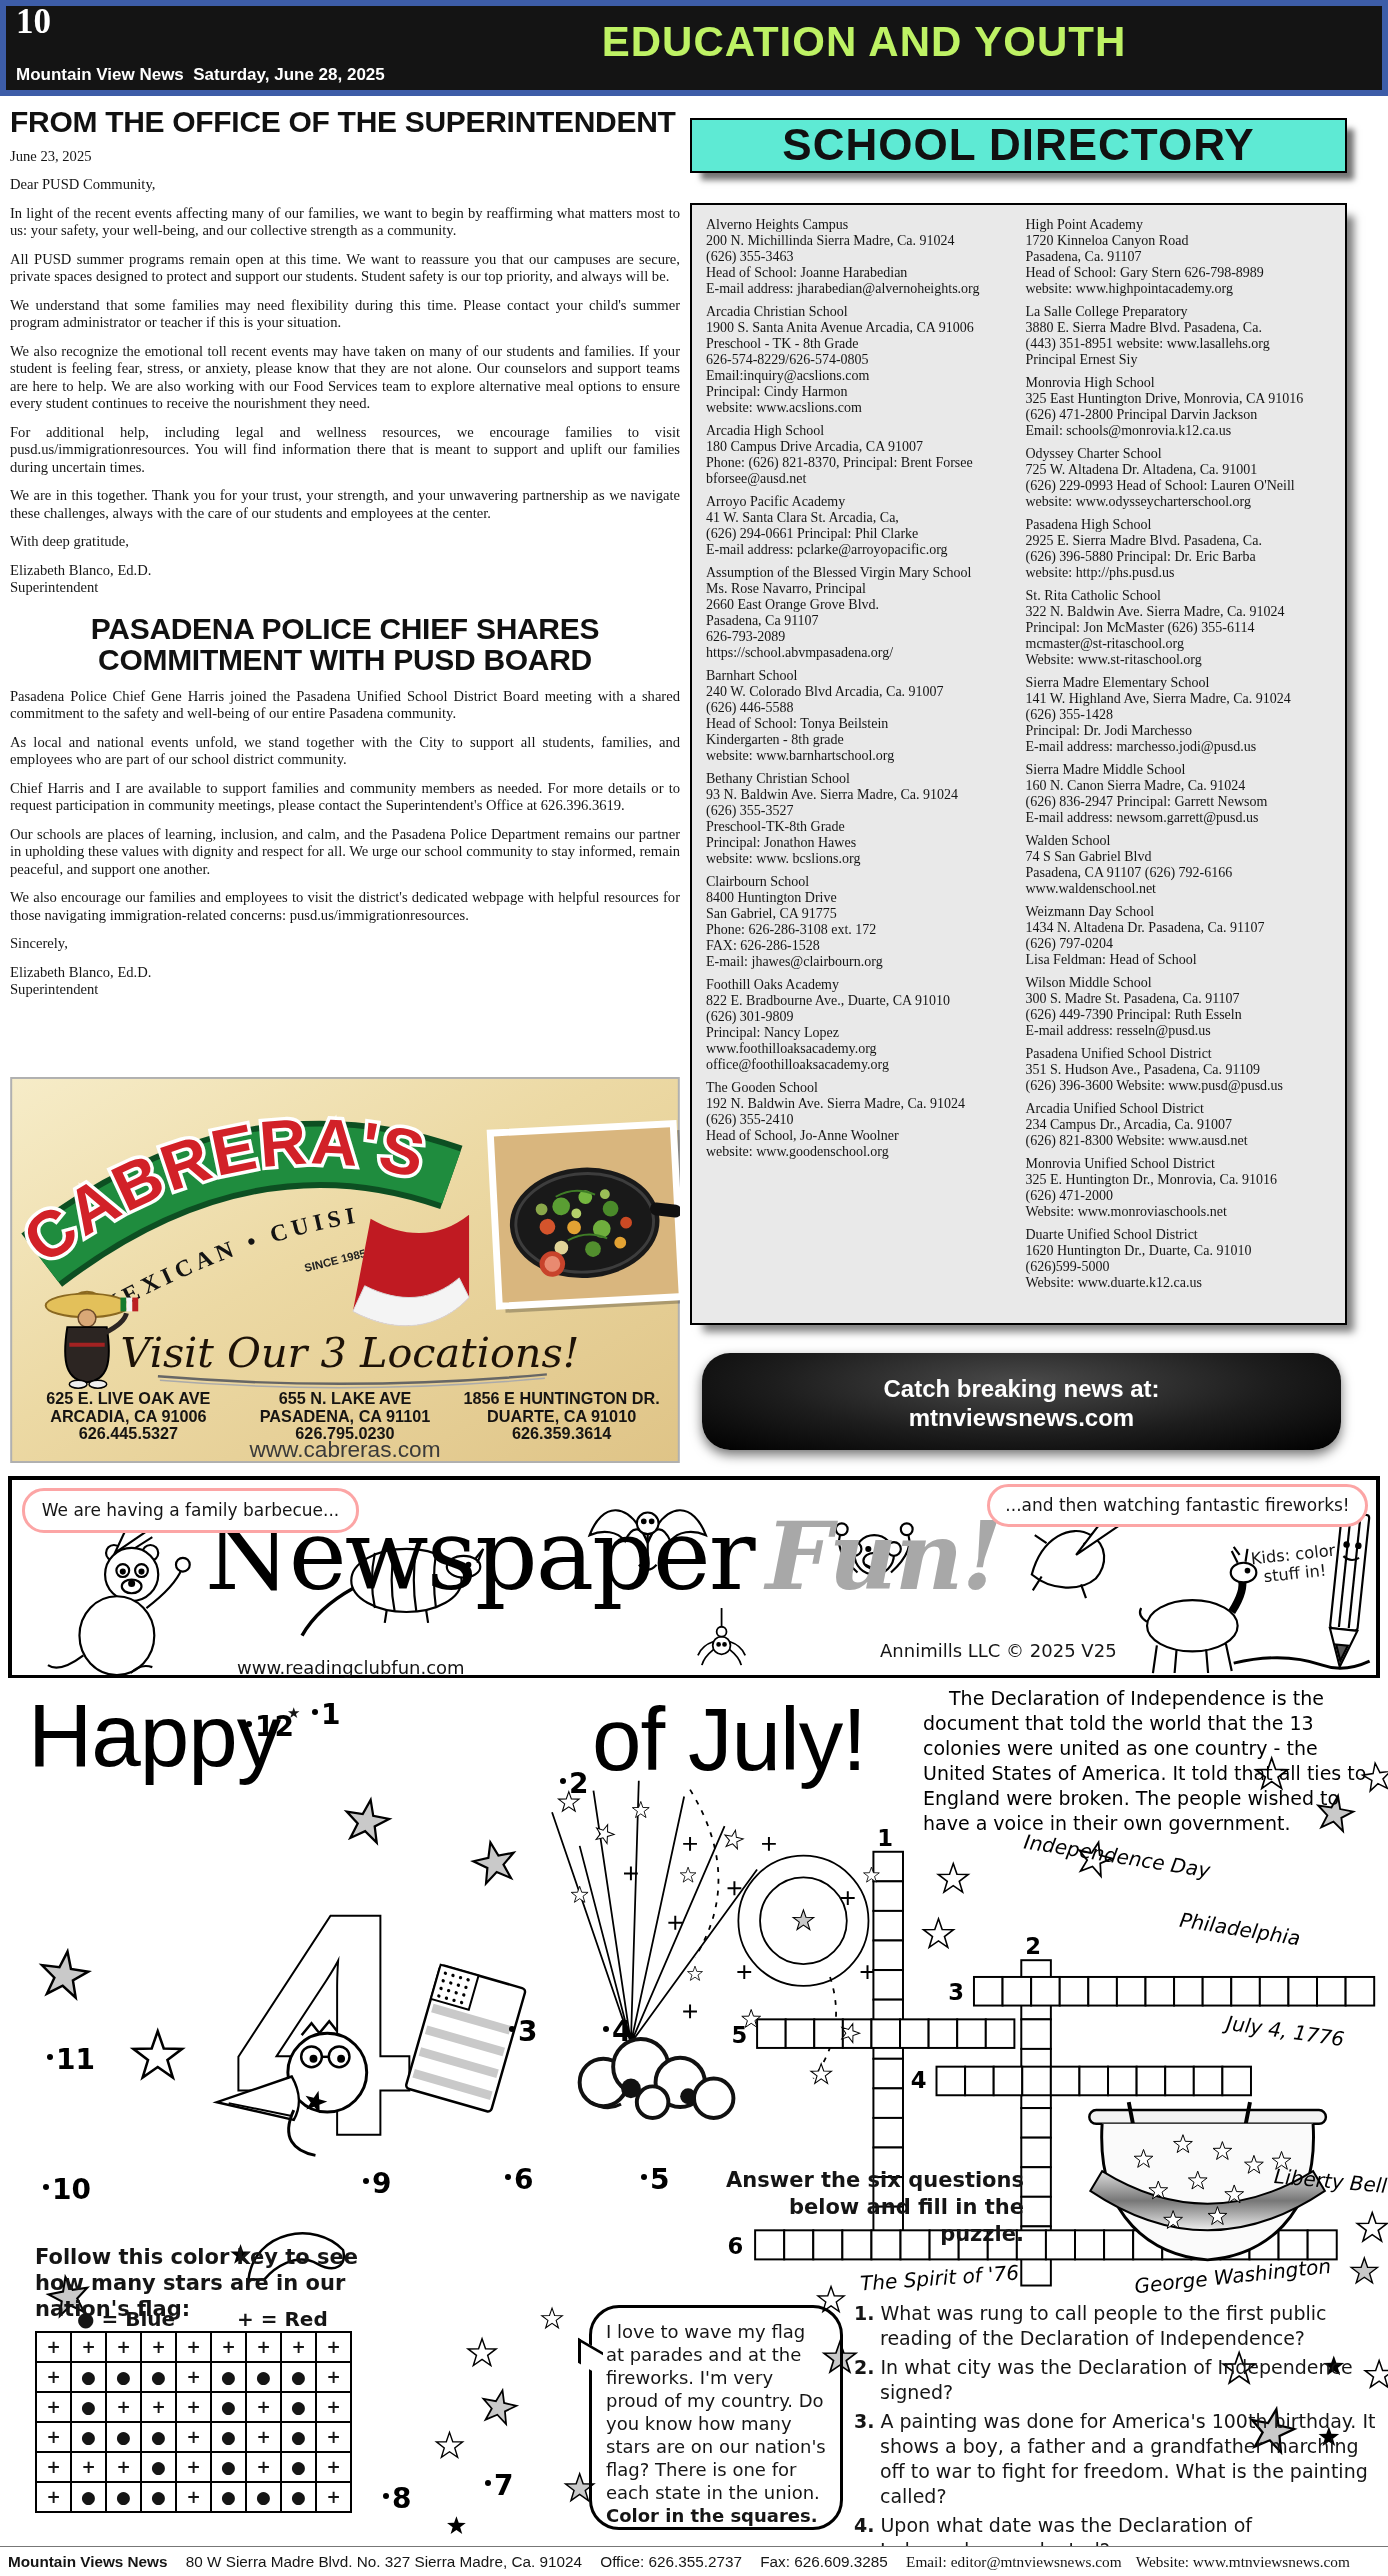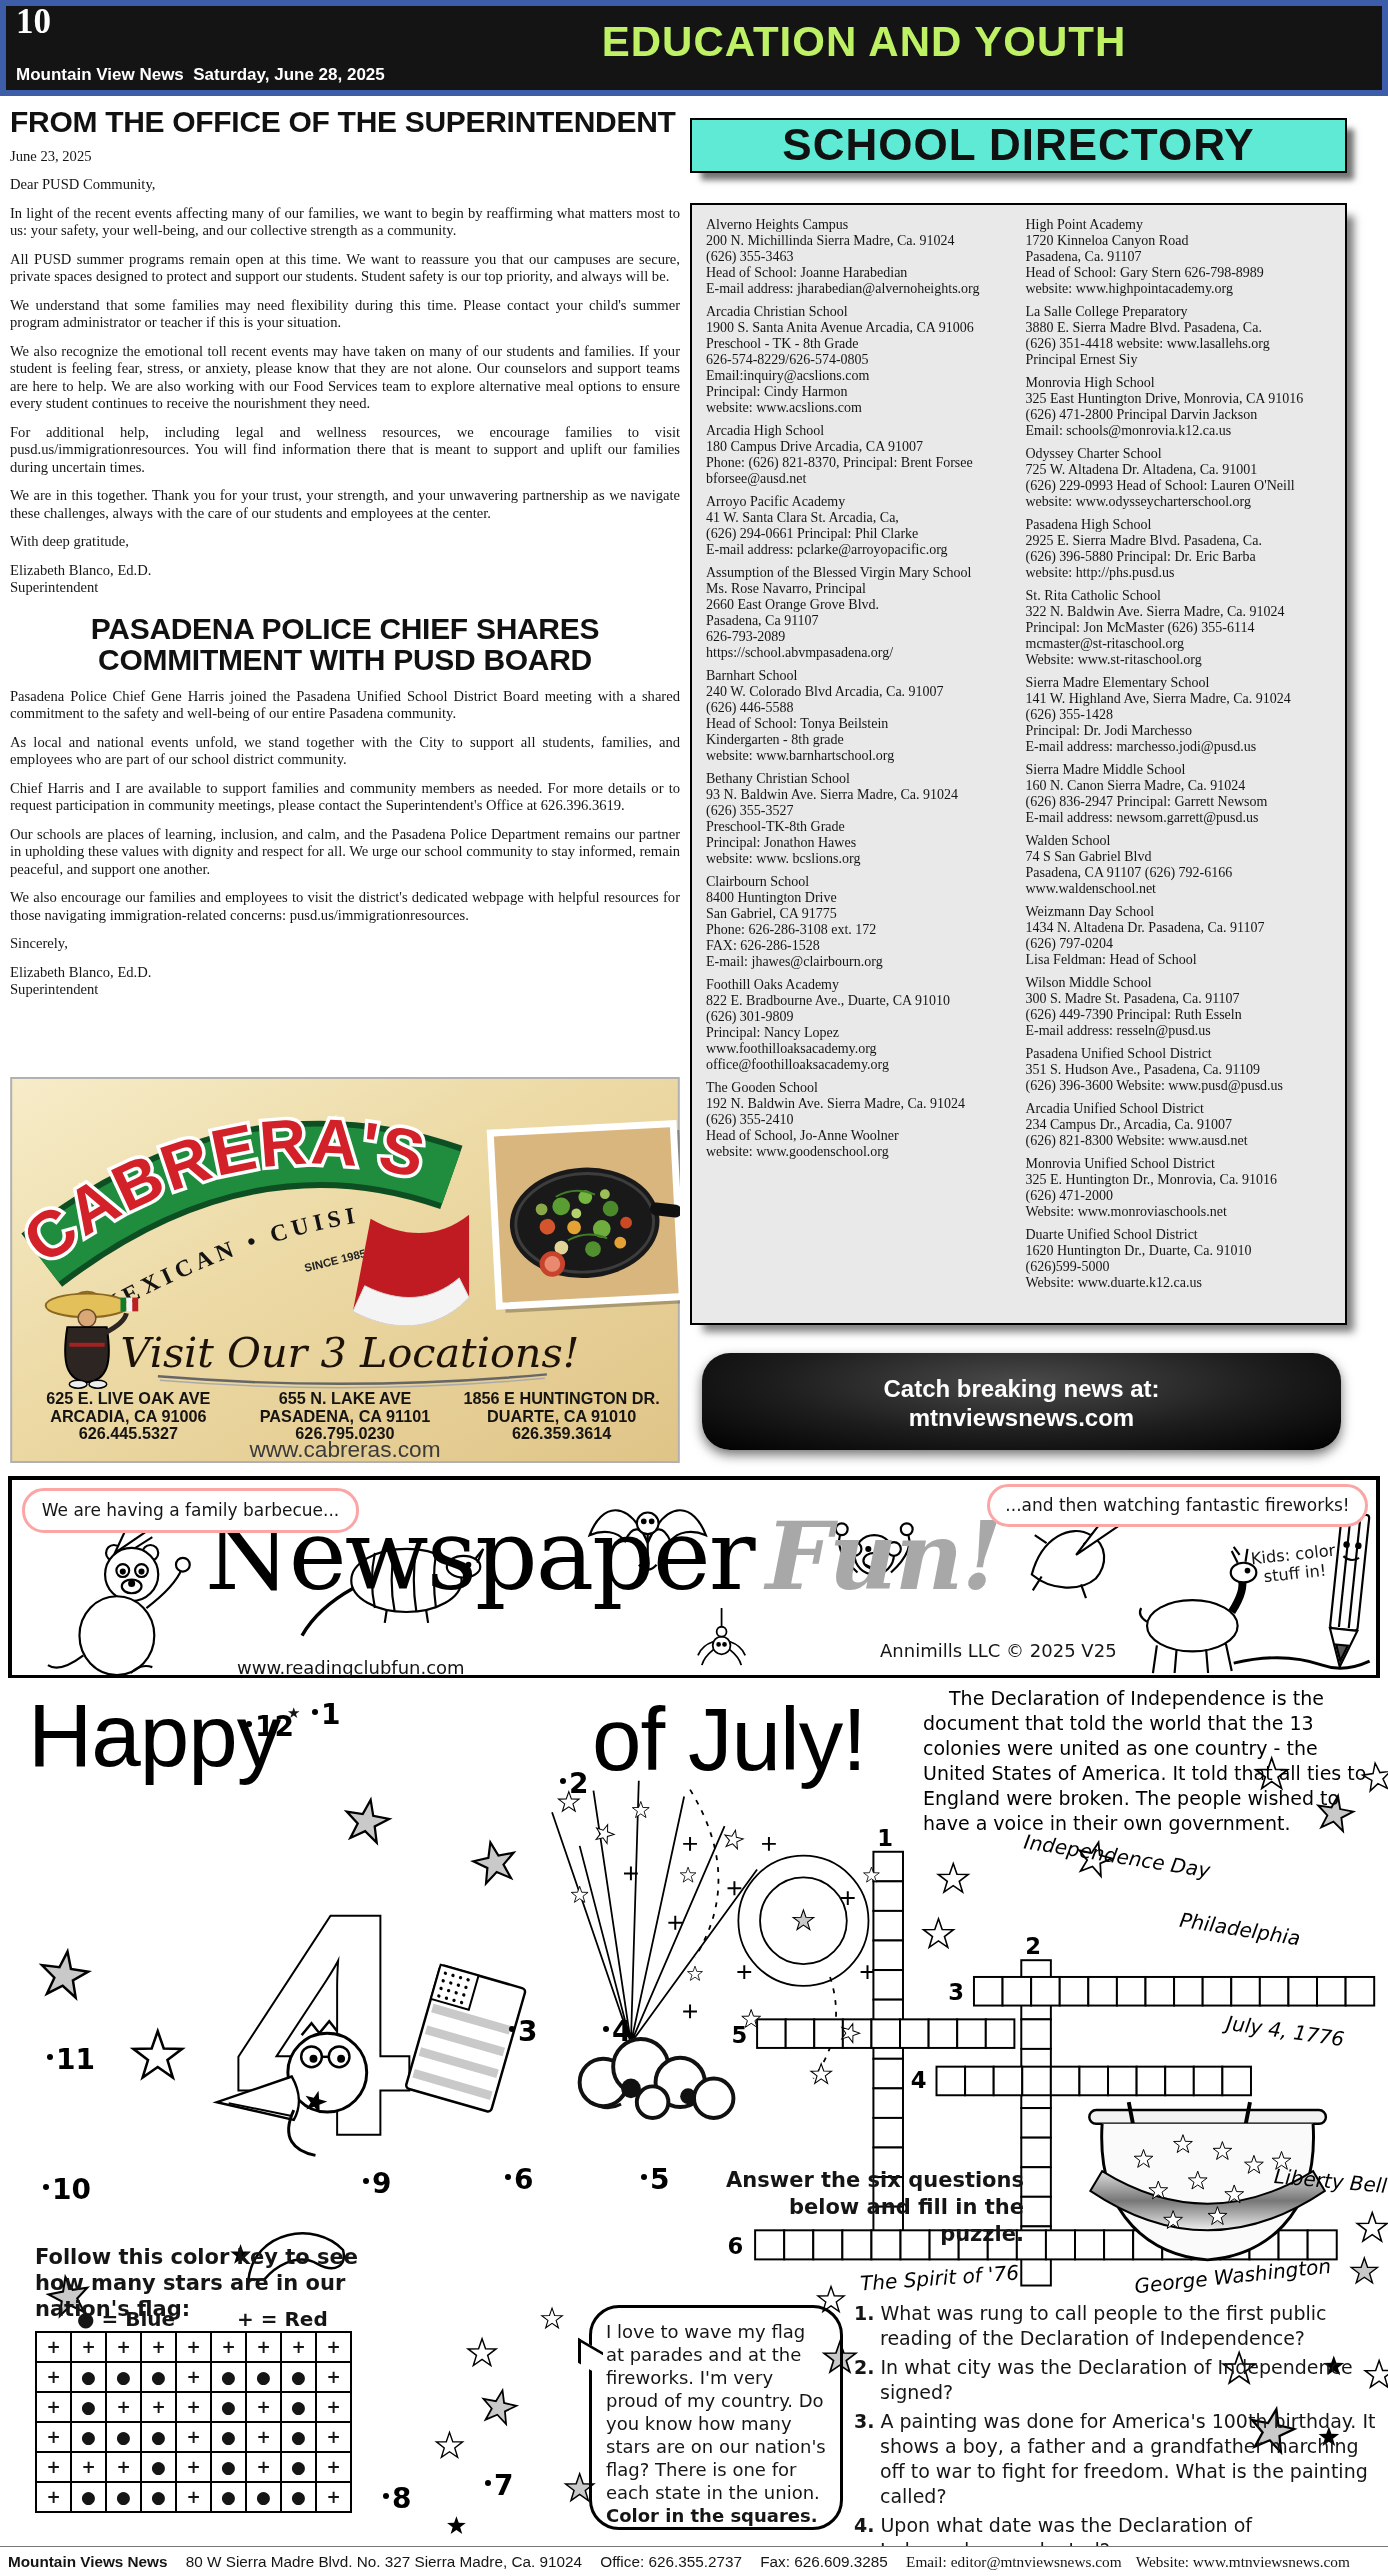--- a/index.html
+++ b/index.html
@@ -298,21 +298,21 @@
         <div class="dir-line">Head of School: Gary Stern  626-798-8989</div>
 
         <div class="dir-line">website:  www.highpointacademy.org</div>
       </div>
 
       <div class="dir-entry">
         <div class="dir-line">La Salle College Preparatory</div>
 
         <div class="dir-line">3880 E. Sierra Madre Blvd.  Pasadena, Ca.</div>
 
-        <div class="dir-line">(626) 351-4418  website: www.lasallehs.org</div>
+        <div class="dir-line">(443) 351-8951  website: www.lasallehs.org</div>
 
         <div class="dir-line">Principal  Ernest Siy</div>
       </div>
 
       <div class="dir-entry">
         <div class="dir-line">Monrovia High School</div>
 
         <div class="dir-line">325 East Huntington Drive, Monrovia, CA 91016</div>
 
         <div class="dir-line">(626) 471-2800  Principal Darvin Jackson</div>

